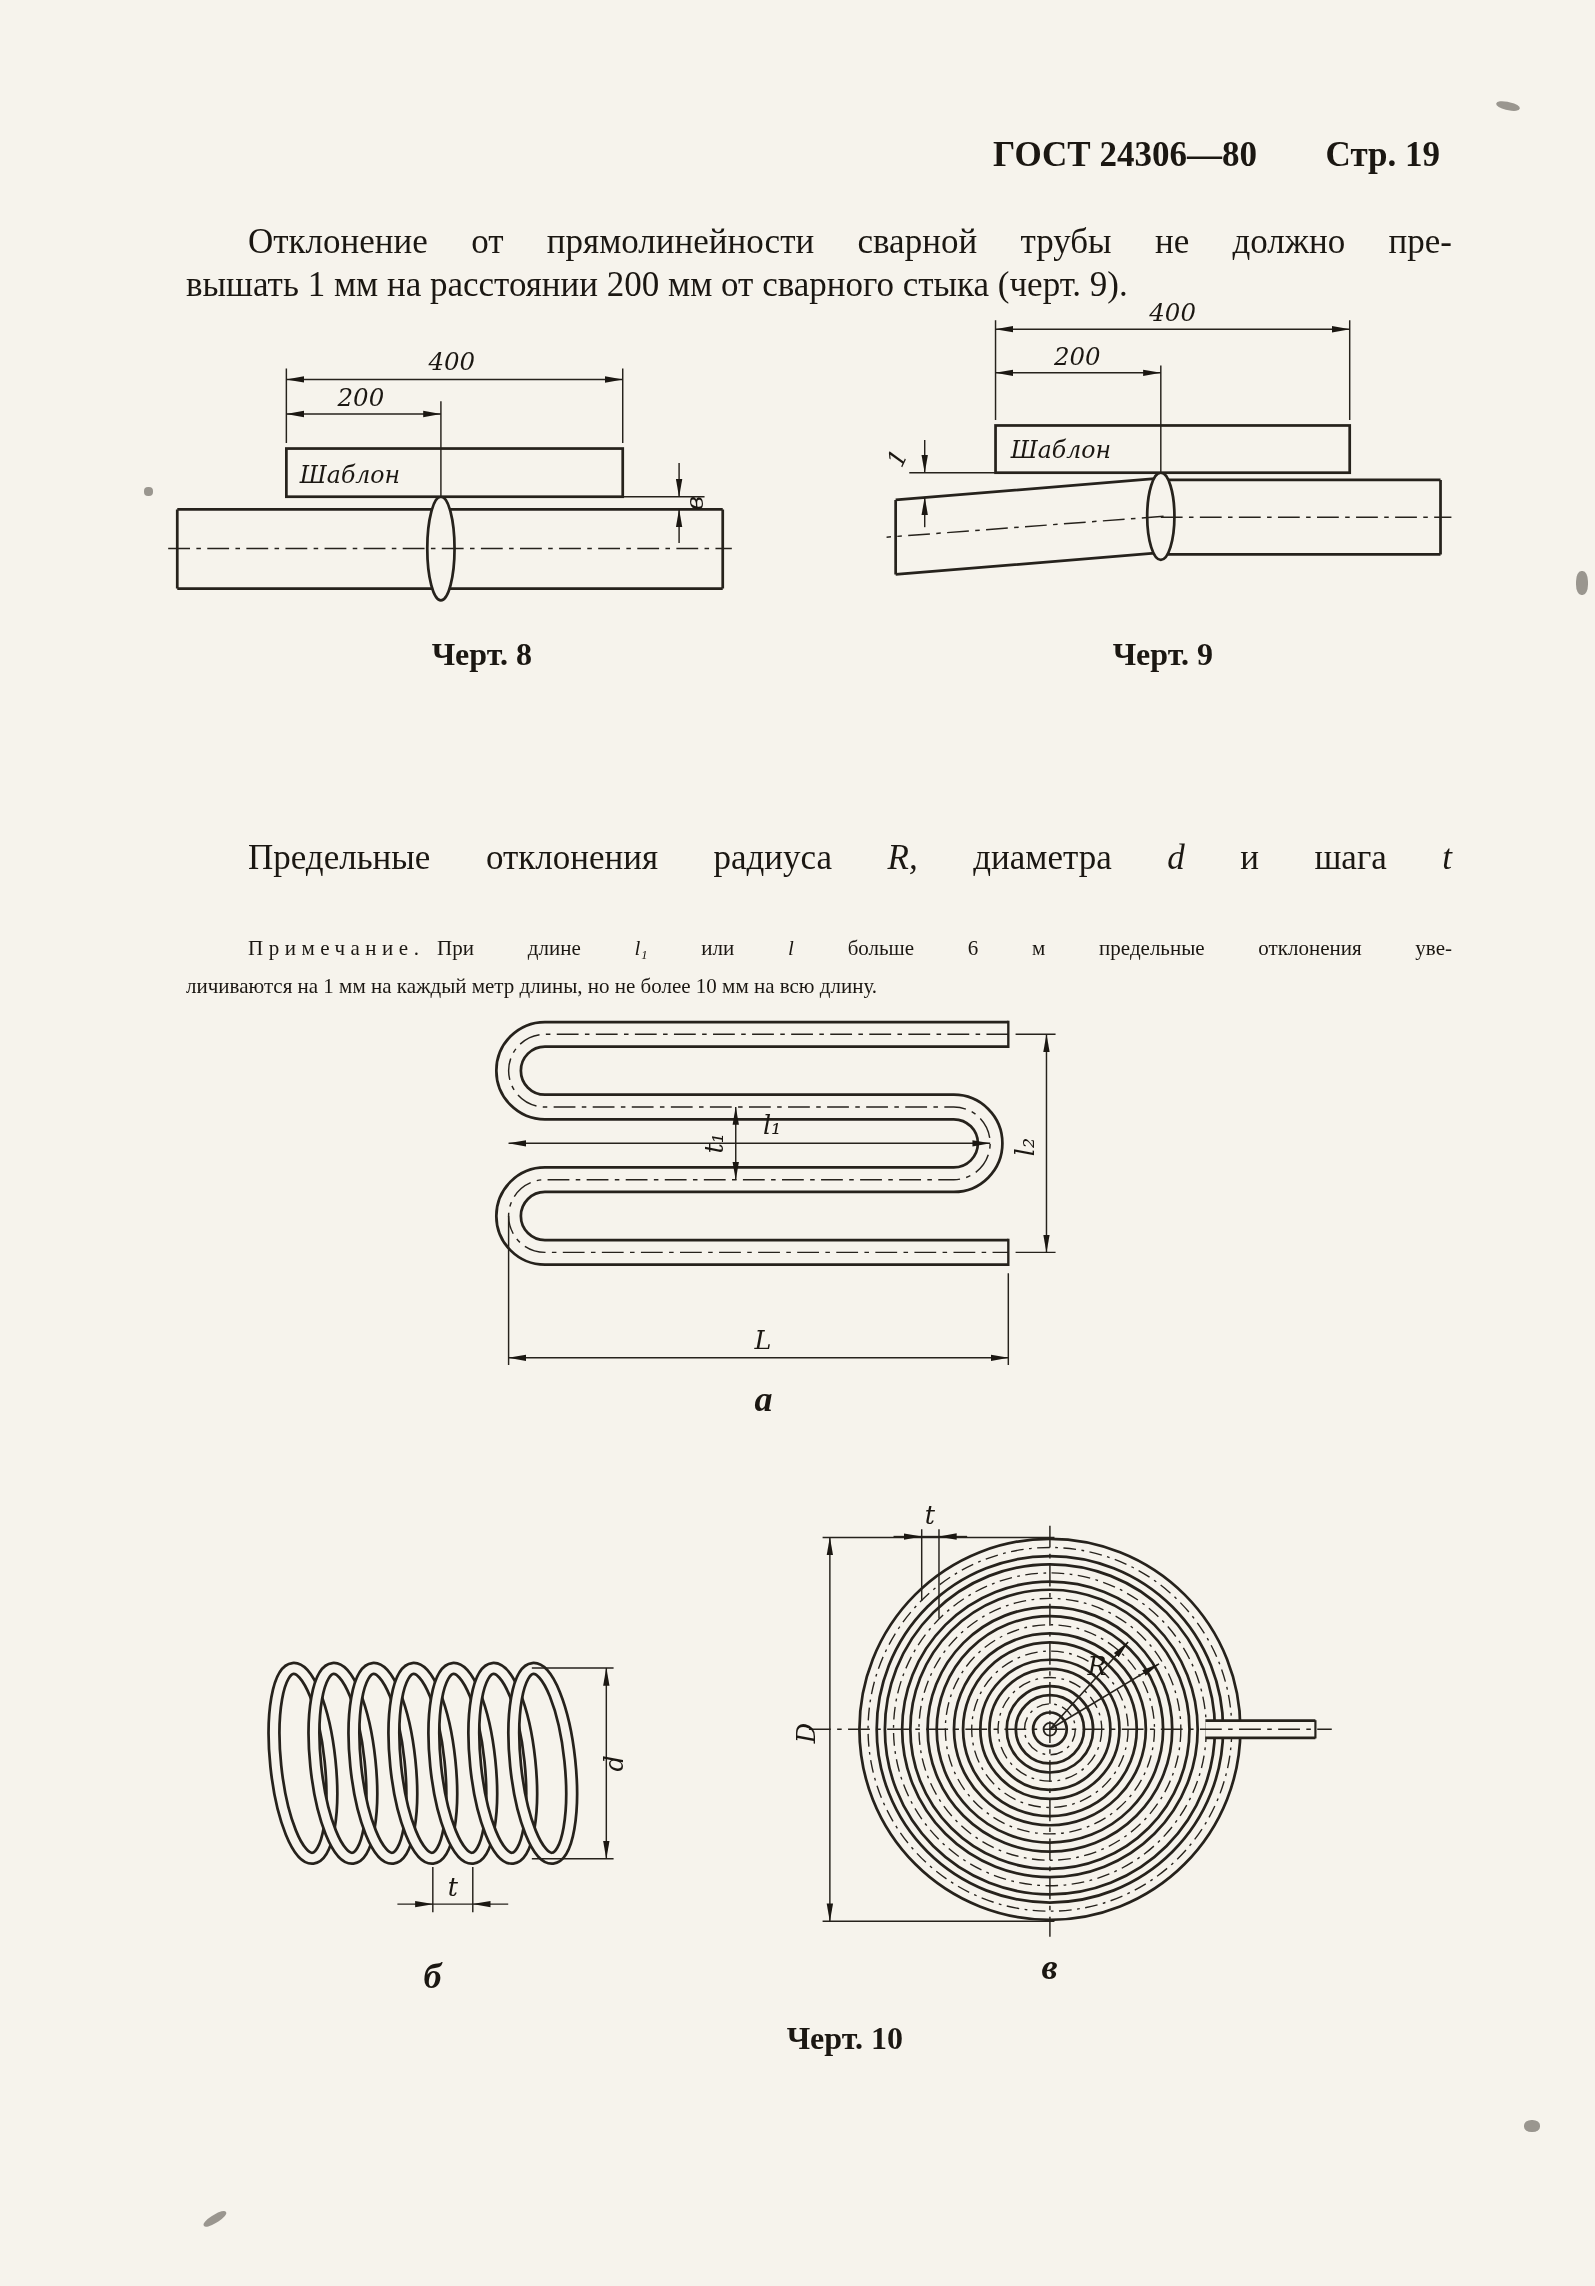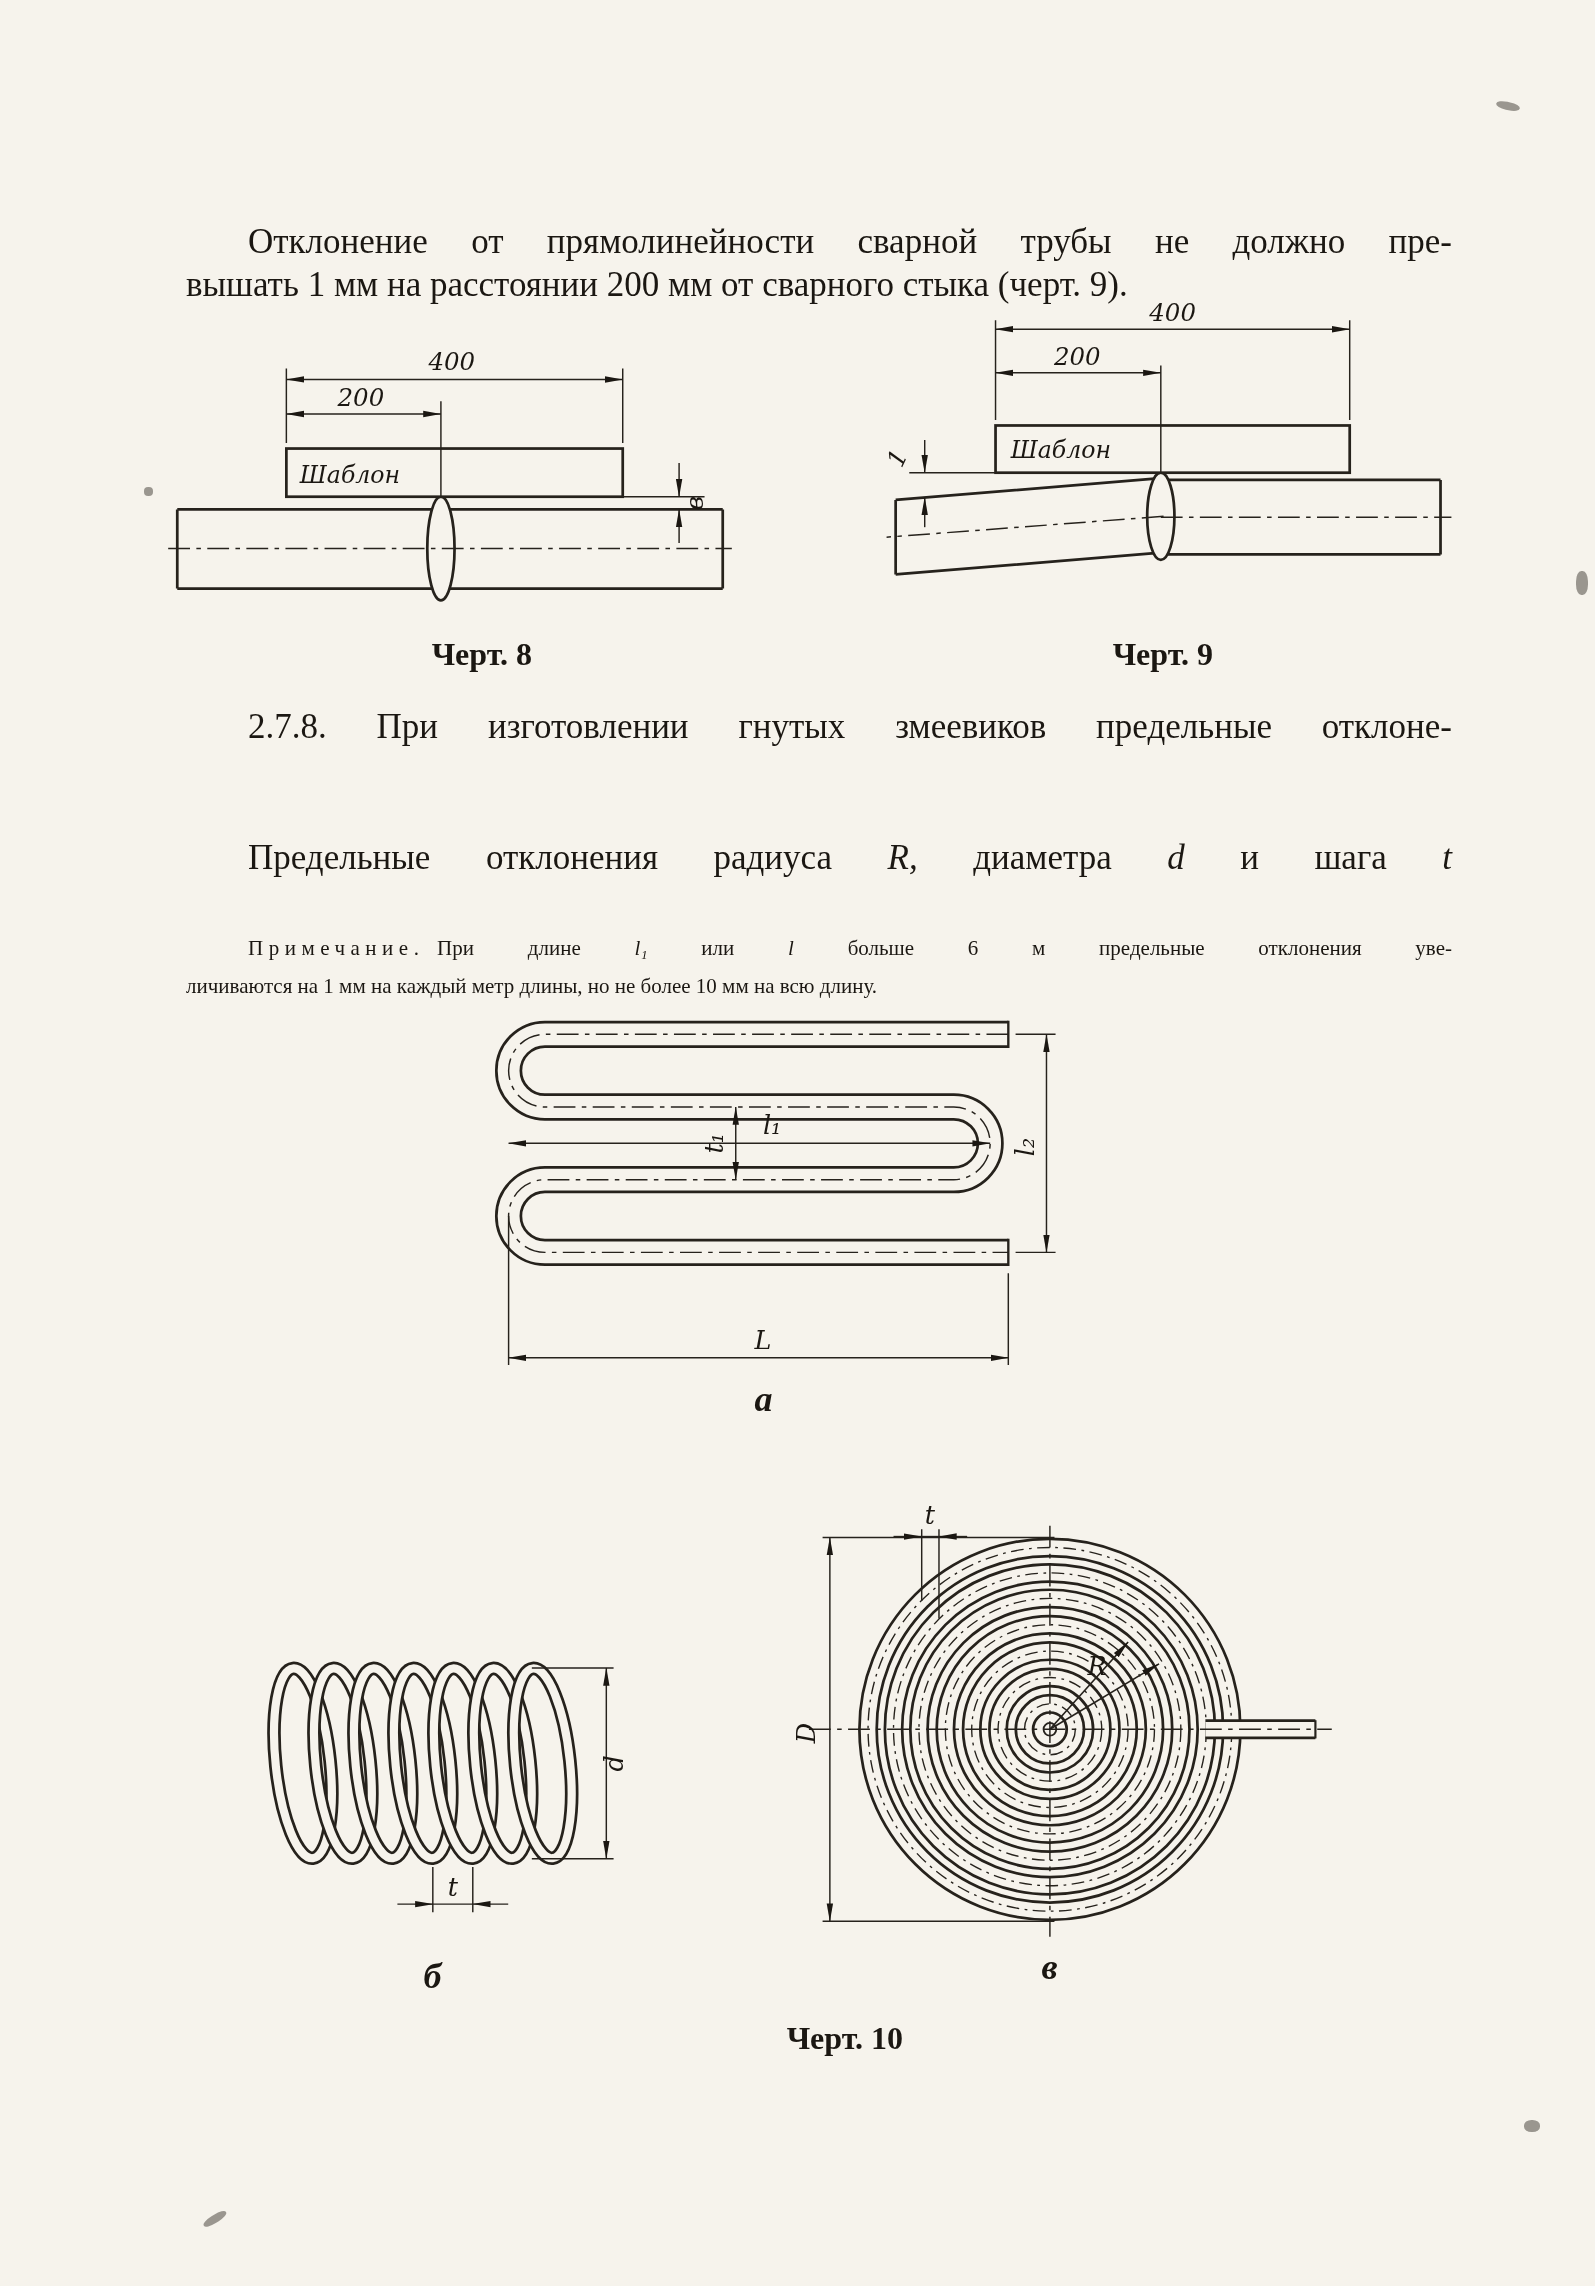--- a/index.html
+++ b/index.html
@@ -25,20 +25,24 @@
   .figlabel { position:absolute; text-align:center; font-size:36px; font-weight:700; font-style:italic; }
   .fig { position:absolute; }
   .speck { position:absolute; background:#2a261f; opacity:.45; border-radius:45%; }
   svg text { font-family:"DejaVu Serif","Liberation Serif",serif; font-style:italic; fill:#1b1712; }
 </style>
 </head>
 <body>
 
 <div class="page">
 
+  <div class="hdr">
+    <span>ГОСТ 24306—80</span>
+    <span class="right">Стр. 19</span>
+  </div>
 
   <div class="para" style="top:220px">
     <div class="line jlast indent">Отклонение от прямолинейности сварной трубы не должно пре-</div>
     <div class="line">вышать 1 мм на расстоянии 200 мм от сварного стыка (черт. 9).</div>
   </div>
 
   <svg class="fig" style="left:159px;top:314px" width="582" height="300" viewBox="0 0 640 330">
     <defs>
       <marker id="m8" markerWidth="20" markerHeight="9" refX="19.5" refY="4.5" orient="auto-start-reverse" markerUnits="userSpaceOnUse">
         <path d="M0,1 L20,4.5 L0,8 Z" fill="#1b1712"></path>
@@ -93,21 +97,20 @@
       <text x="240" y="91">200</text>
       <text x="222" y="194" font-size="26">Шаблон</text>
       <text transform="translate(50,198) rotate(-65)">1</text>
     </g>
   </svg>
 
   <div class="cap" style="left:305px;top:636px;width:227px">Черт. 8</div>
   <div class="cap" style="left:986px;top:636px;width:227px">Черт. 9</div>
 
   <div class="para" style="top:705px">
-    <div class="line jlast indent">2.7.8. При изготовлении гнутых змеевиков предельные отклоне-</div>
   </div>
 
   <div class="para" style="top:836px">
     <div class="line jlast indent">
       <span>Предельные отклонения радиуса </span><span class="it">R,</span><span> диаметра </span><span class="it">d</span><span> и шага </span><span class="it">t</span>
     </div>
   </div>
 
   <div class="para note-para" style="top:929px">
     <div class="line jlast indent">

